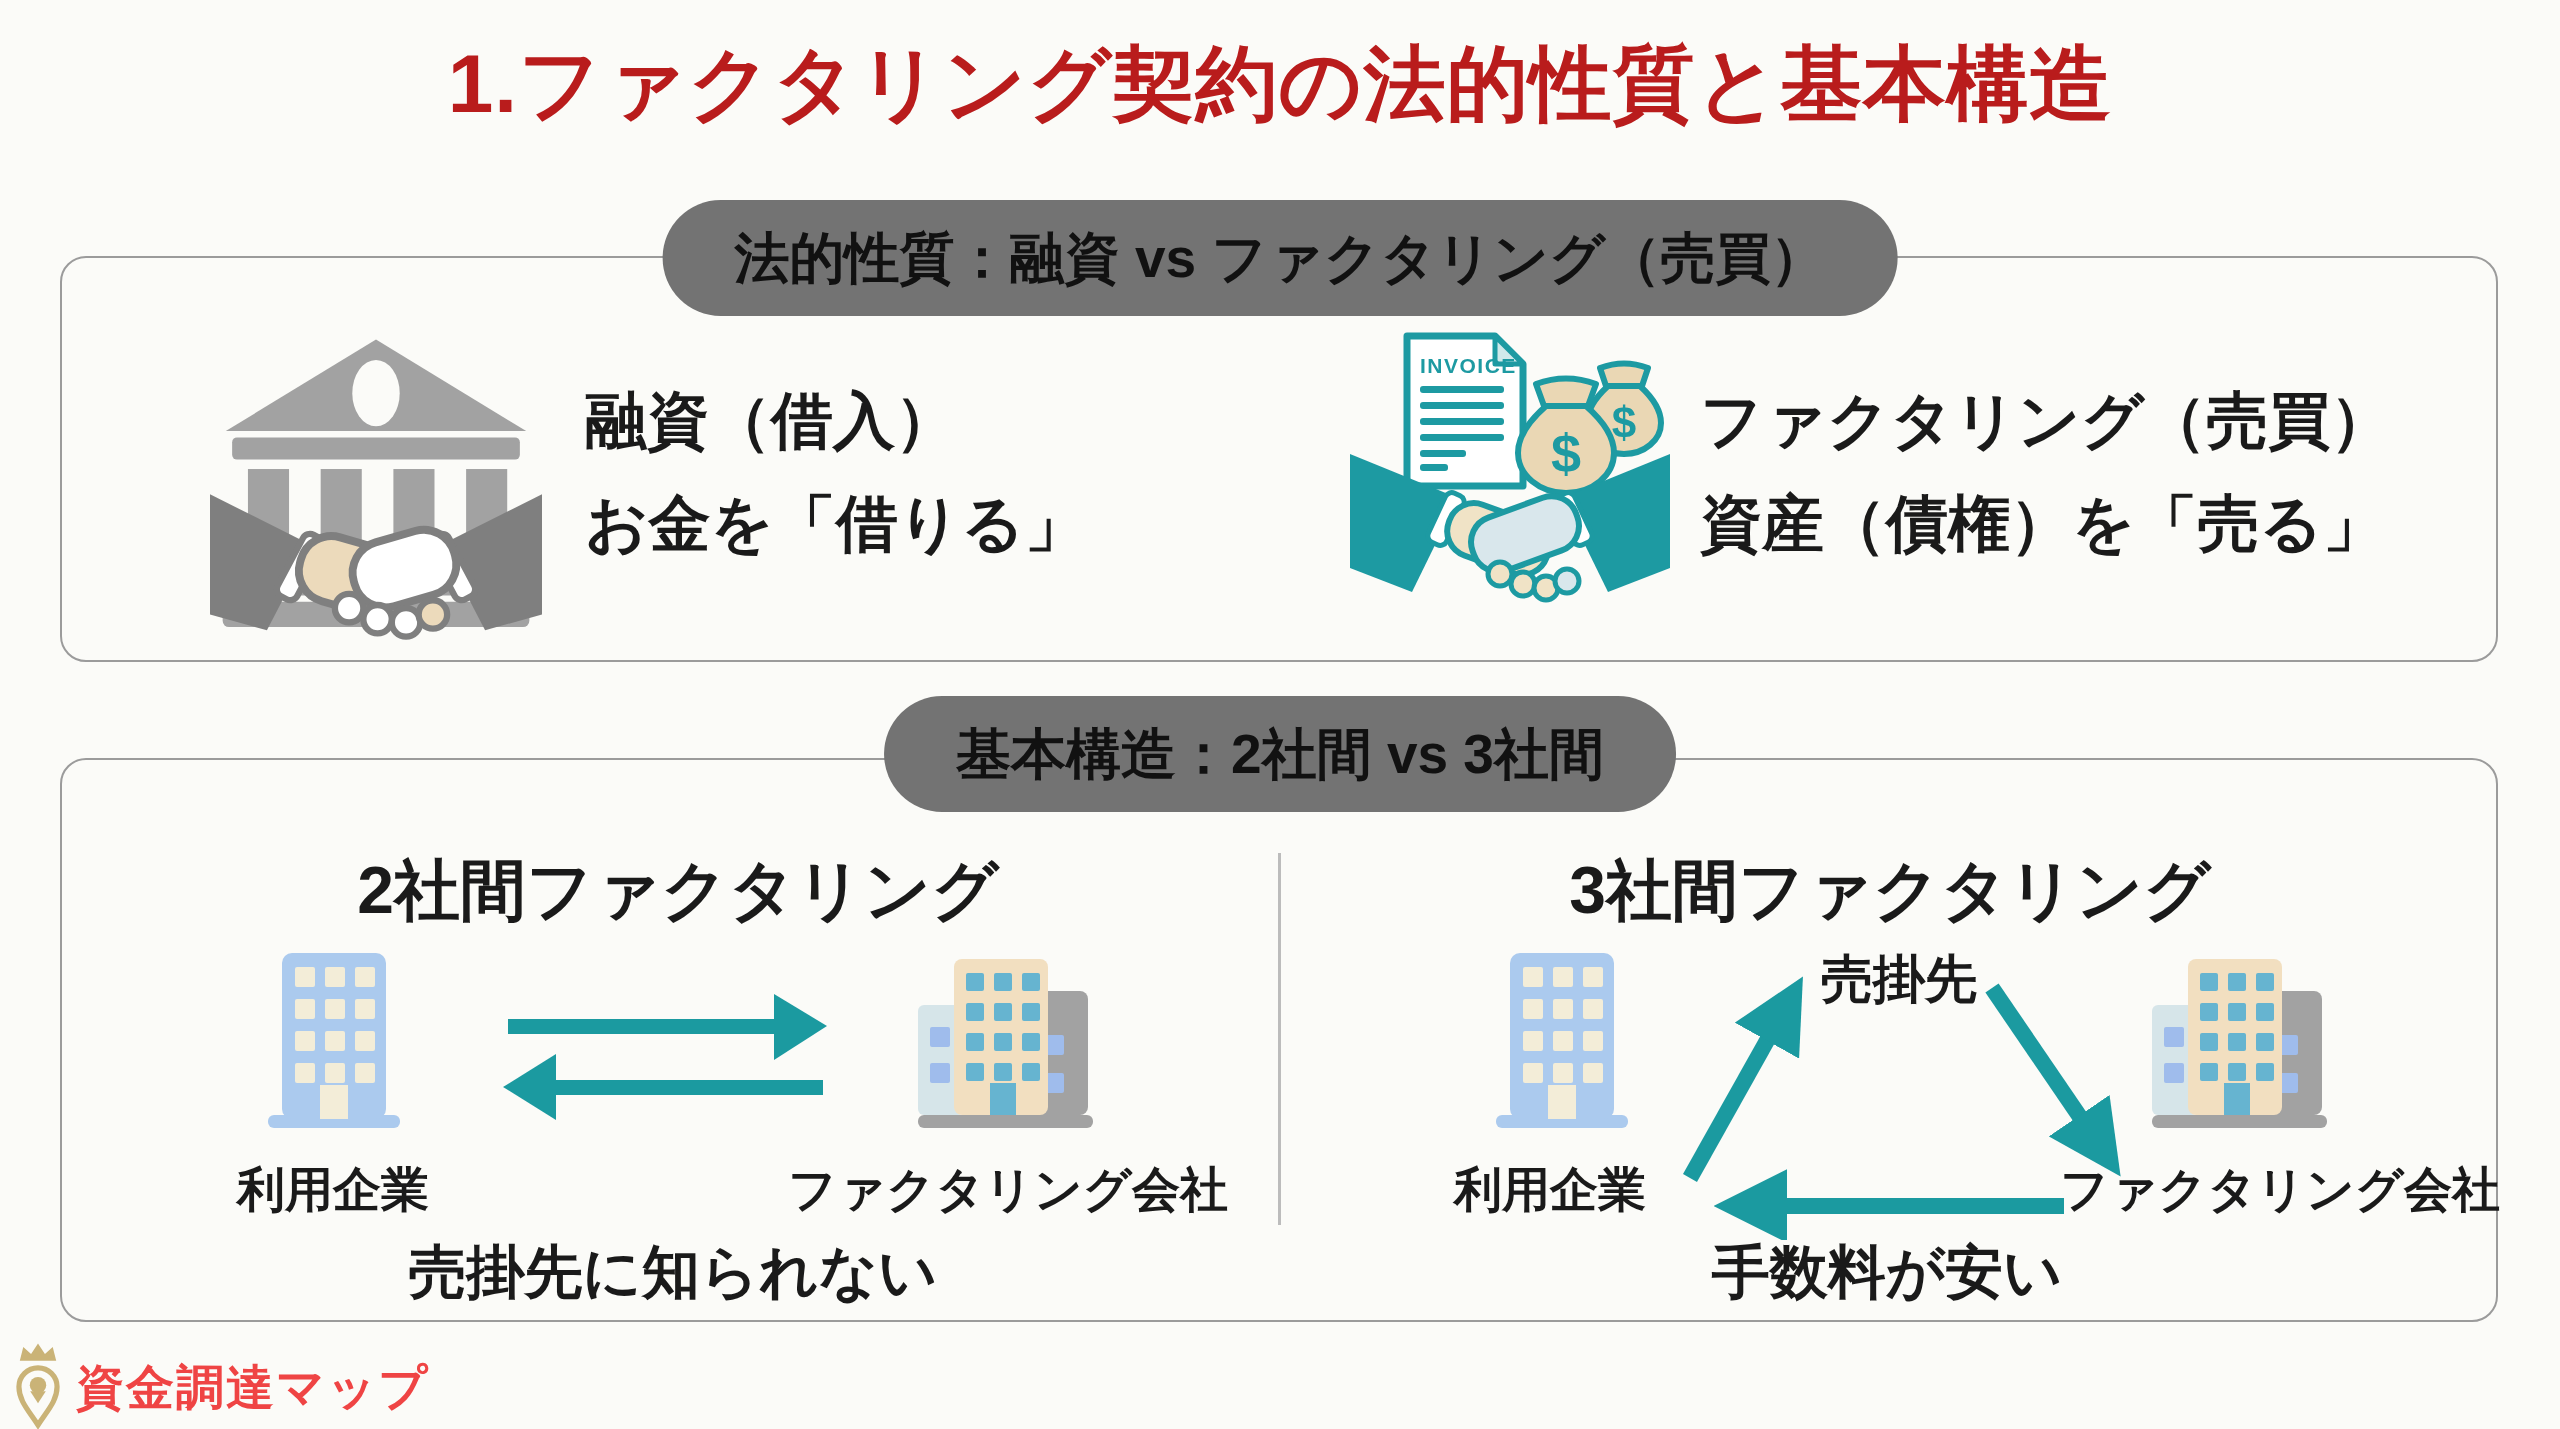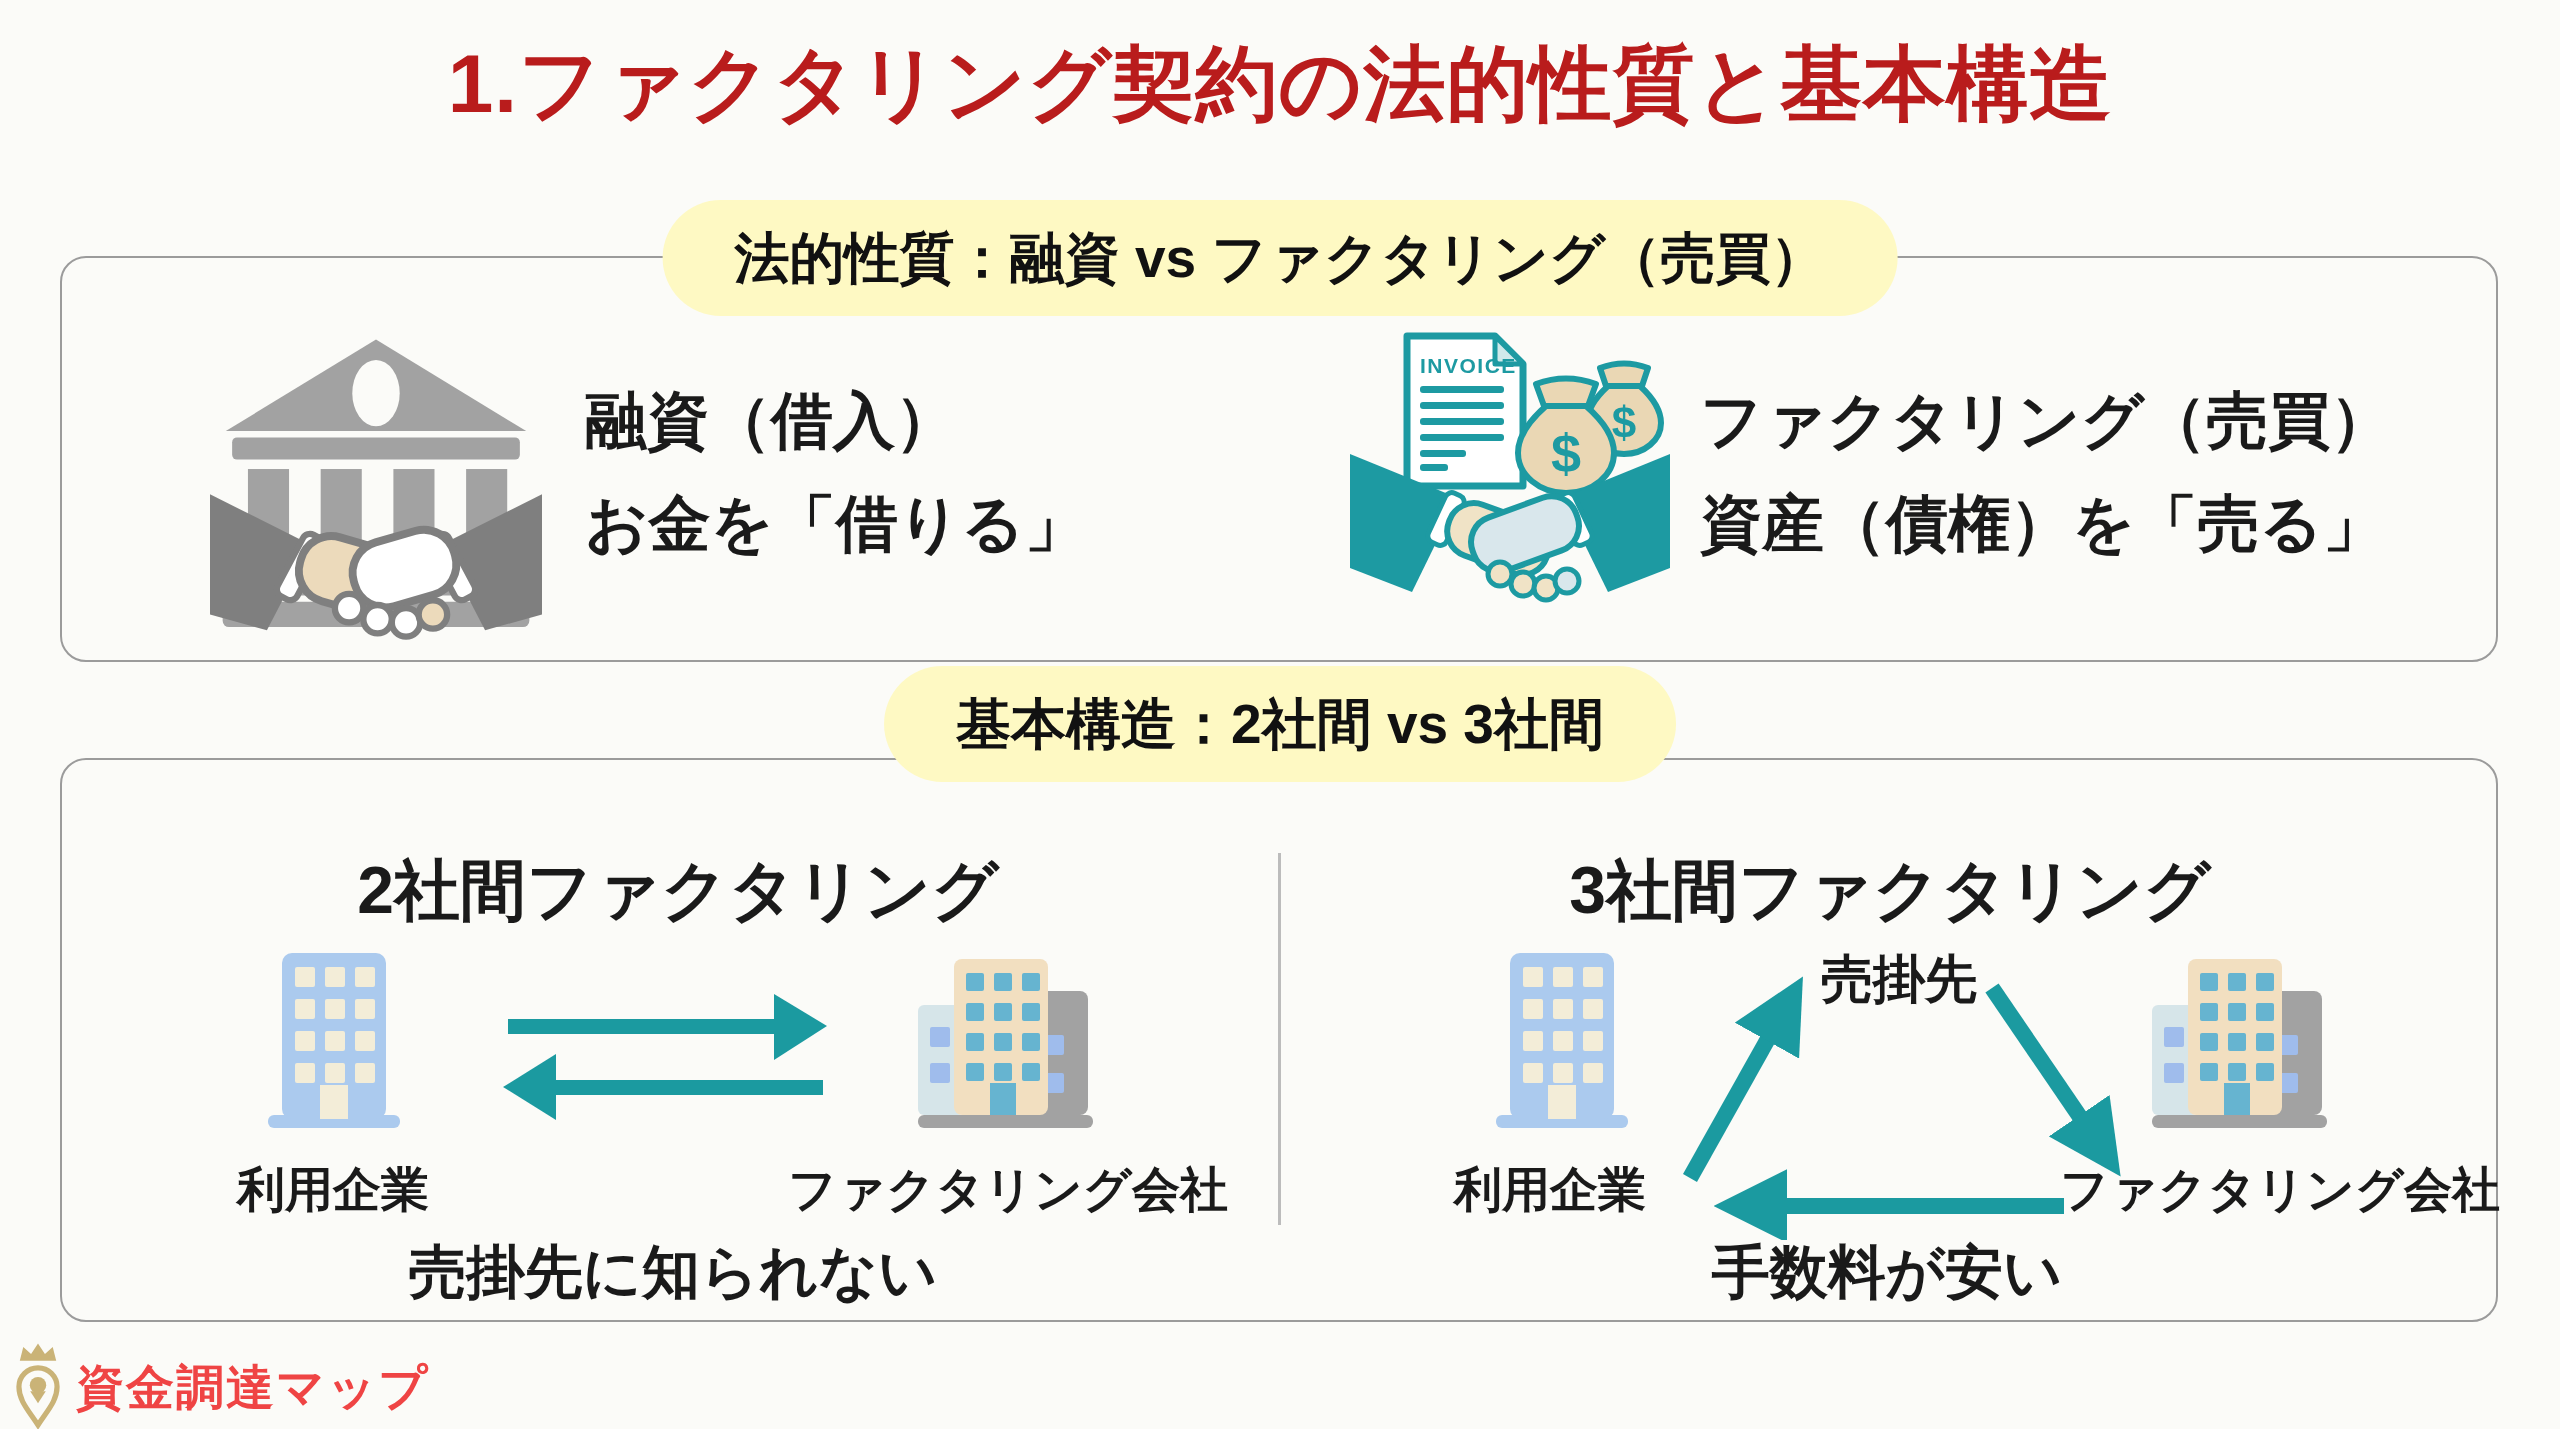--- a/index.html
+++ b/index.html
@@ -21,27 +21,27 @@
   }
   .panel-box{
     position:absolute;left:60px;width:2438px;
     border:2px solid #9b9b9b;border-radius:26px;
     background:transparent;box-sizing:border-box;
   }
   .box1{top:256px;height:406px;}
   .box2{top:758px;height:564px;}
   .pill{
     position:absolute;left:50%;transform:translateX(-50%);
-    background:#fef9c3;border-radius:70px;
+    background:#737373;border-radius:70px;
     height:116px;line-height:116px;padding:0 72px;
     font-size:55px;font-weight:800;white-space:nowrap;
     z-index:3;color:#111;
   }
   .pill1{top:200px;}
-  .pill2{top:666px;text-align:right;}
+  .pill2{top:696px;text-align:right;}
   .icon svg,.bldg svg,.arrows svg,.pin svg{display:block;width:100%;height:100%;}
   .bank{left:210px;top:328px;width:332px;height:320px;}
   .invoice{left:1350px;top:326px;width:320px;height:330px;}
   .s1text{font-size:62px;font-weight:800;line-height:1.66;white-space:nowrap;}
   .s1left{left:585px;top:370px;}
   .s1right{left:1700px;top:370px;}
   .vdivider{left:1278px;top:853px;width:3px;height:372px;background:#bcbcbc;}
   .h2{
     position:absolute;margin:0;text-align:center;
     font-size:66px;font-weight:800;white-space:nowrap;

